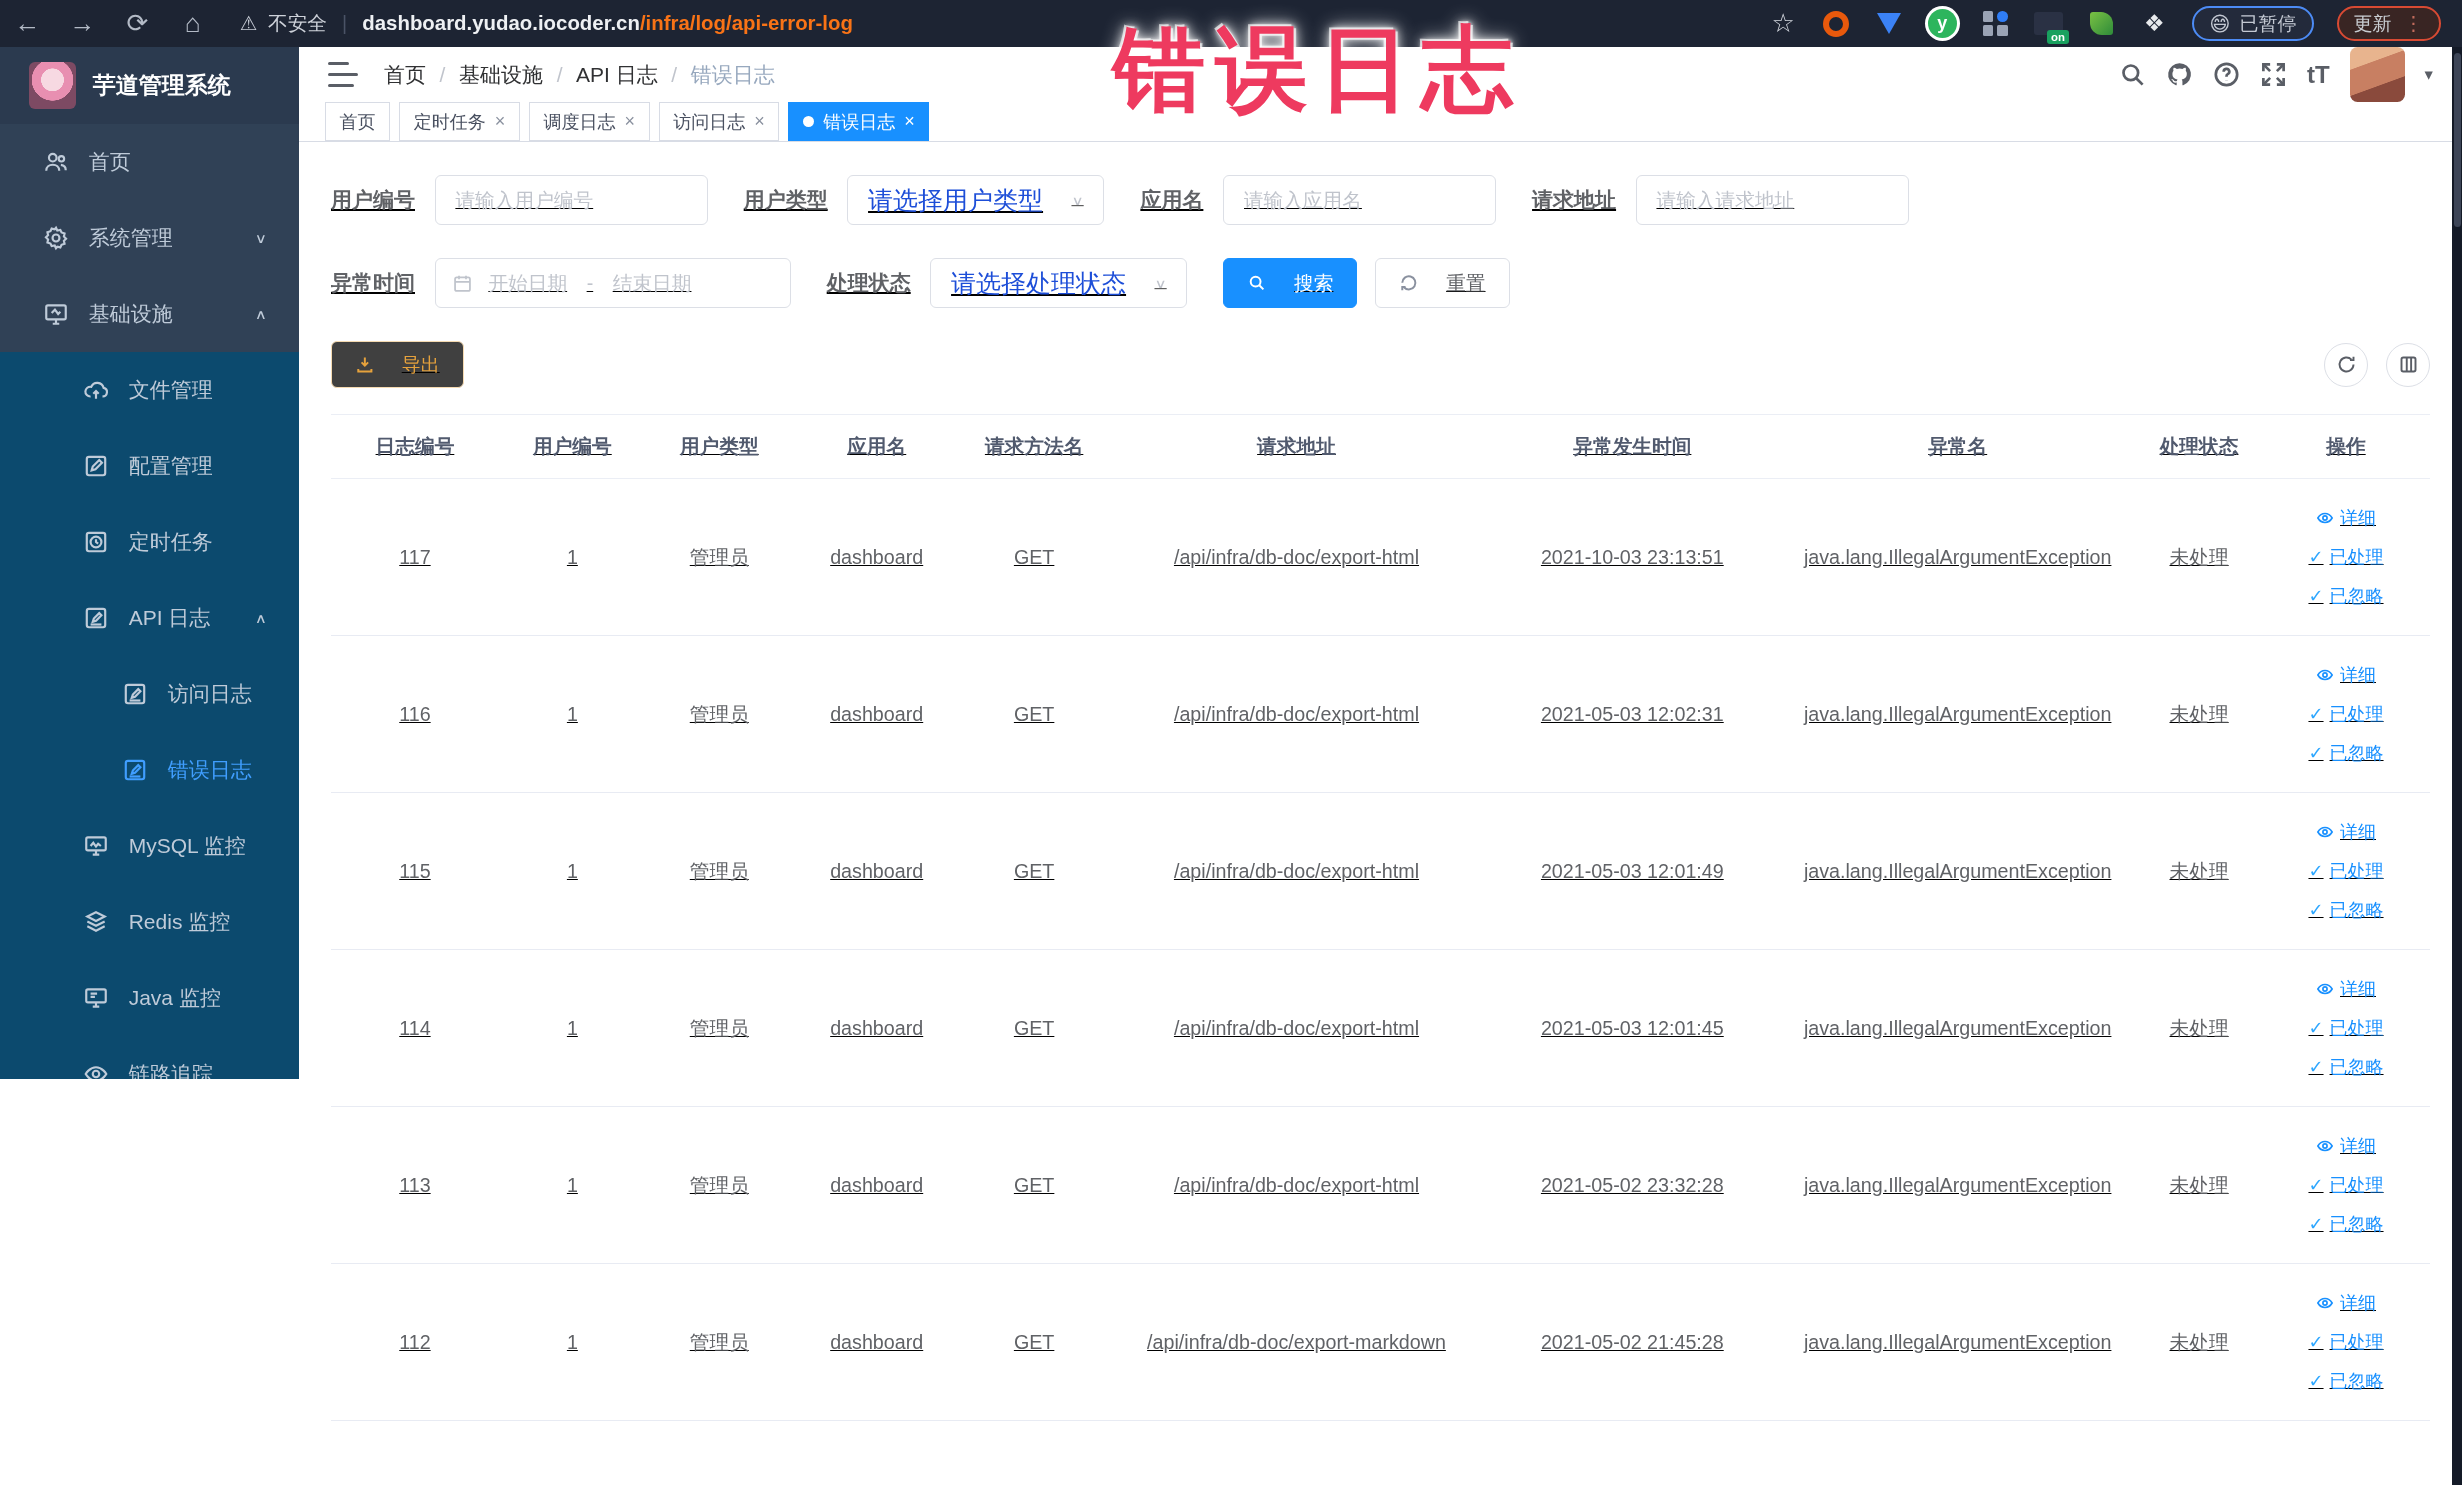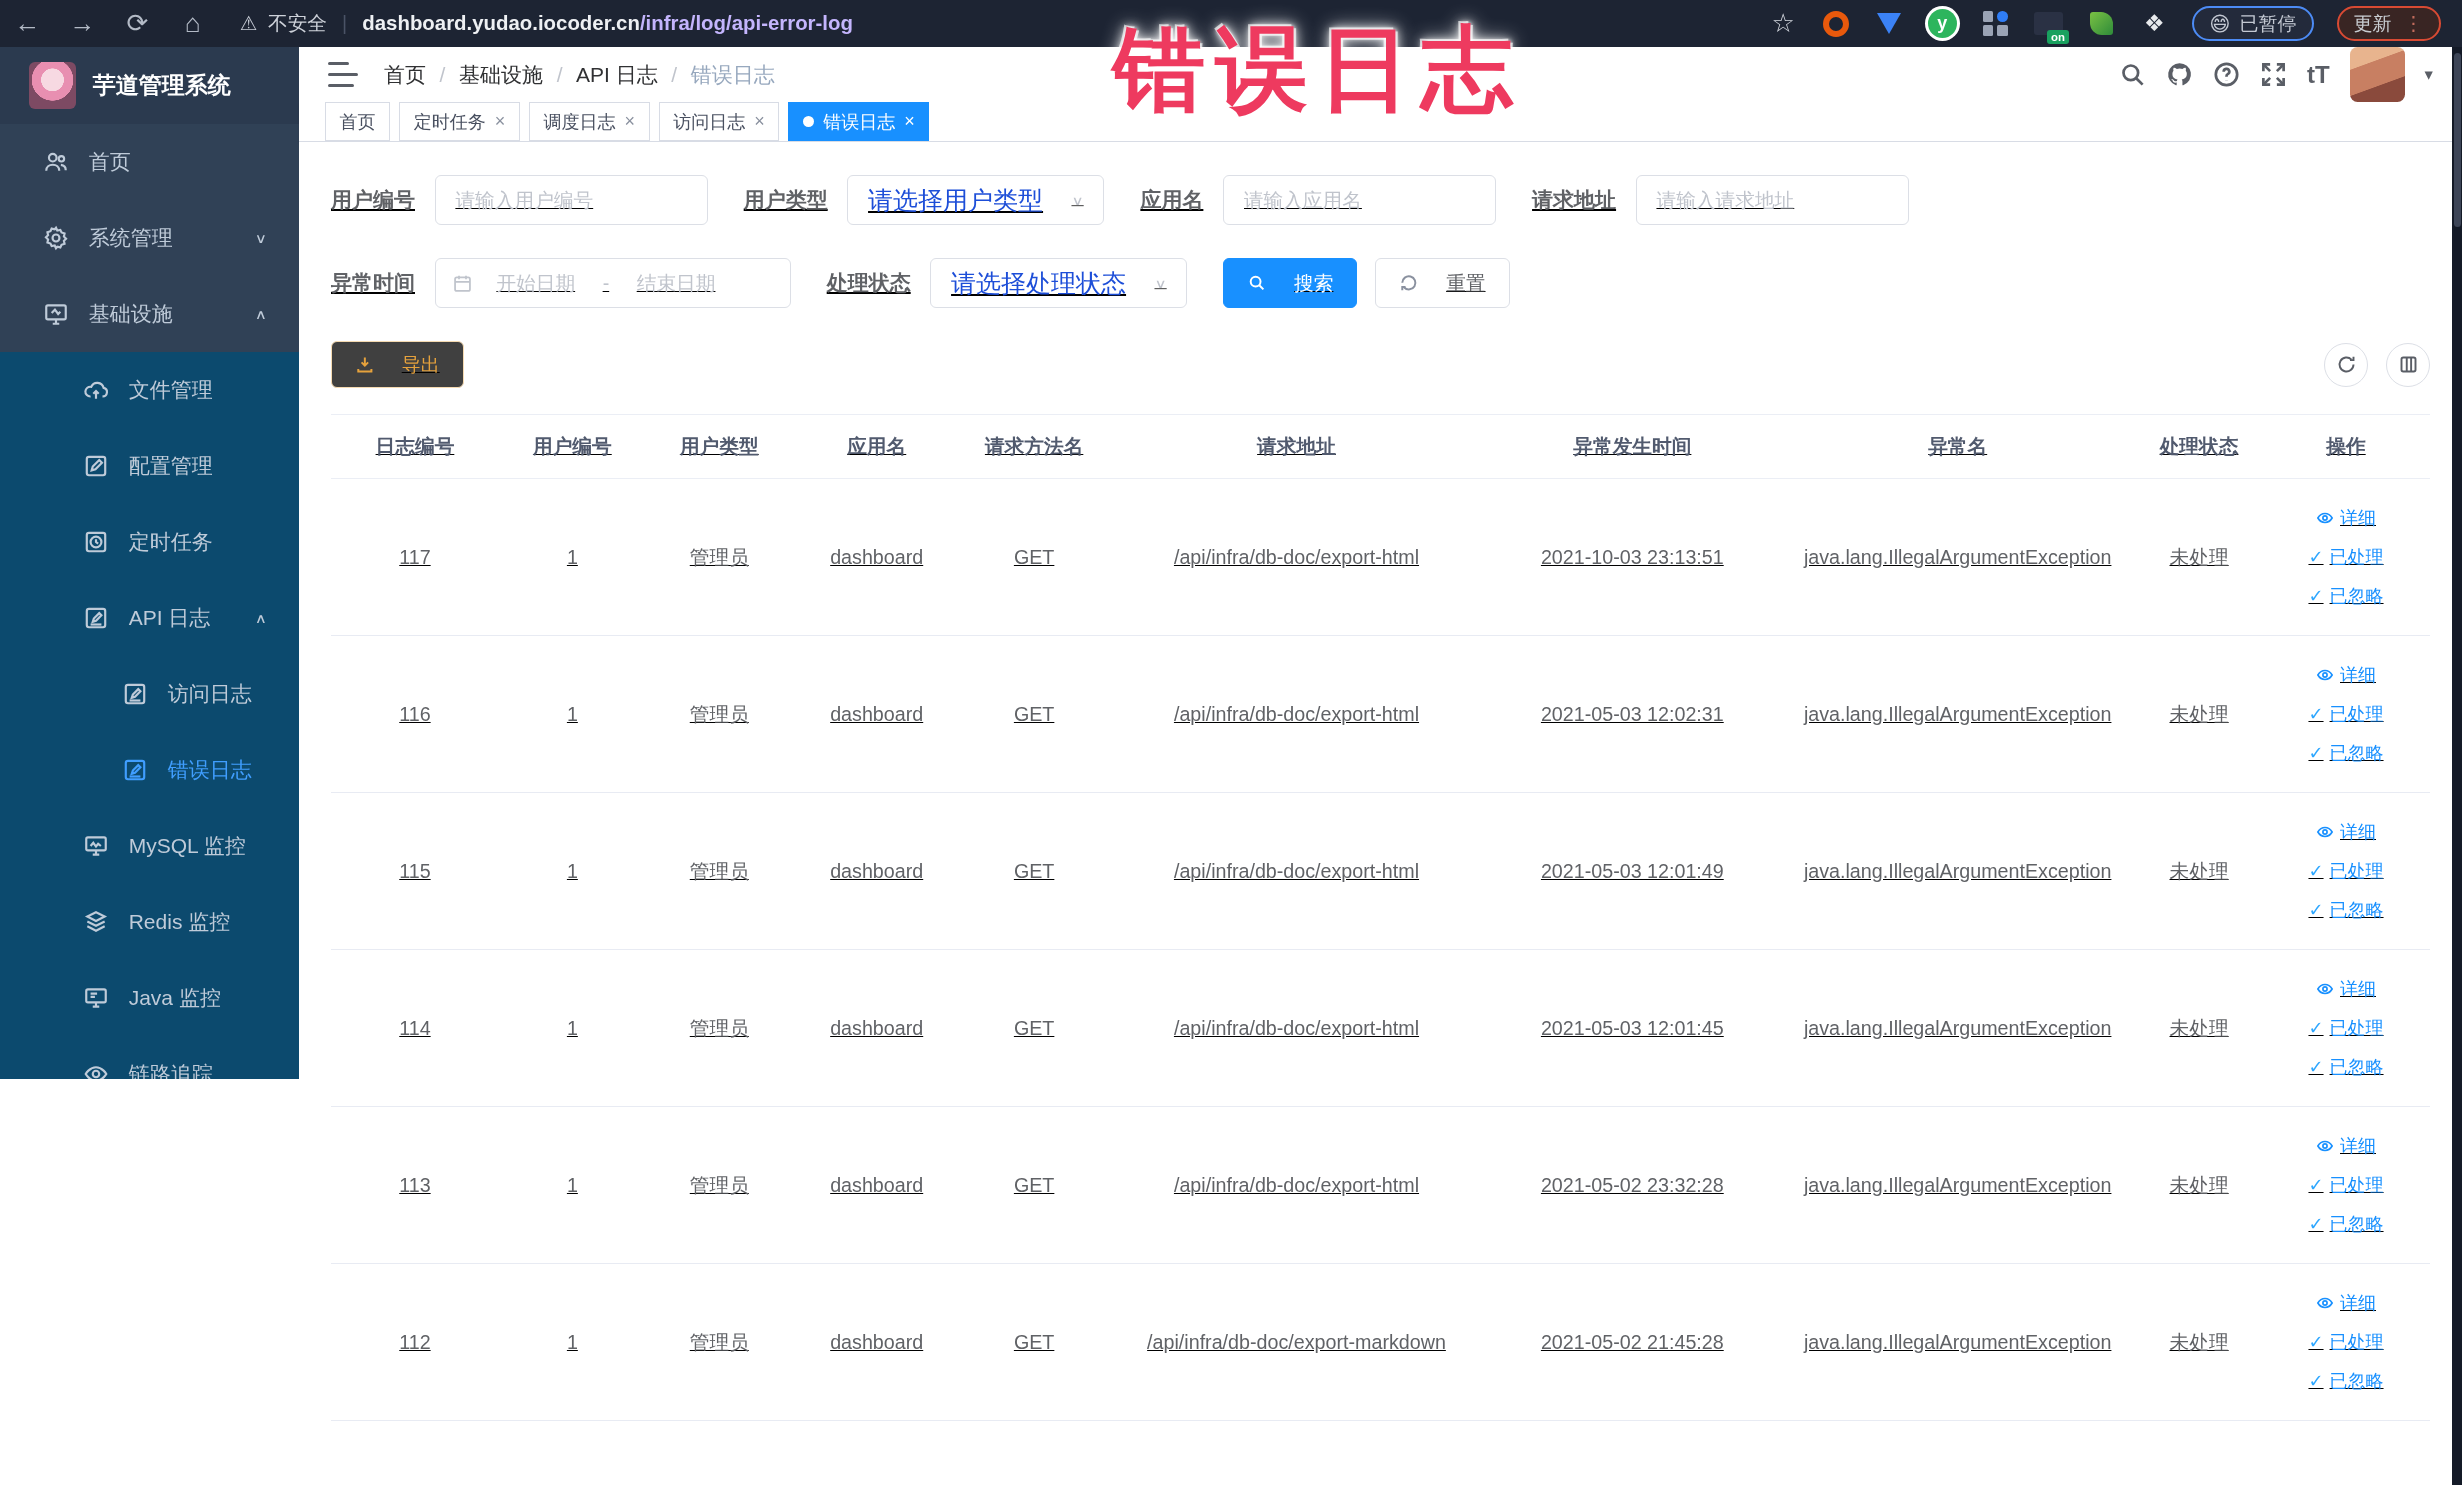--- a/index.html
+++ b/index.html
@@ -5,21 +5,21 @@
   * { box-sizing: border-box; margin: 0; padding: 0; }
   html,body { width:2462px; height:1486px; overflow:hidden; font-family:"Liberation Sans","DejaVu Sans",sans-serif; background:#fff; }
 
   
   .browser-bar { position:absolute; top:0; left:0; width:2462px; height:47px; background:#1d2433; display:flex; align-items:center; z-index:5; }
   .nav-glyph { color:#b3bac6; font-size:26px; width:55px; text-align:center; cursor:pointer; }
   .addr { display:flex; align-items:center; margin-left:19.7px; color:#cdd1d9; font-size:19.7px; gap:10.6px; }
   .addr .warn { font-size:19.7px; color:#c7ccd6; }
   .addr .sep { color:#4a5366; margin:0 4.5px; }
   .addr .domain { color:#eef0f3; font-weight:700; font-size:20.4px; }
-  .addr .path { color:#c4b5fd; font-weight:700; font-size:20.4px; }
+  .addr .path { color:#f97316; font-weight:700; font-size:20.4px; }
   .browser-right { margin-left:auto; display:flex; align-items:center; gap:23px; padding-right:21px; }
   .ext { width:30px; height:30px; display:flex; align-items:center; justify-content:center; font-size:23px; }
   .ext-star { color:#d5d9e0; font-size:26px; }
   .ext-orange { width:26px; height:26px; border-radius:50%; border:6px solid #e8590c; }
   .ext-blue { width:0; height:0; border-left:12px solid transparent; border-right:12px solid transparent; border-top:21px solid #3b82f6; }
   .ext-green { width:29px; height:29px; border-radius:50%; background:#2db55d; color:#fff; font-weight:700; font-size:18px; display:flex; align-items:center; justify-content:center; box-shadow:0 0 0 3px #fff; }
   .ext-grid { display:grid; grid-template-columns:10.6px 10.6px; grid-gap:3.8px; }
   .ext-grid i { width:10.6px; height:10.6px; background:#9aa3b5; border-radius:1.5px; }
   .ext-grid i.b { background:#2f7df6; border-radius:50%; }
   .ext-on { position:relative; width:29px; height:23px; background:#2a3144; border-radius:3px; }
@@ -80,21 +80,21 @@
   
   .content { flex:1; padding:33px 32px 0 32px; position:relative; background:#fff;text-decoration:underline; }
   .filter-row { display:flex; align-items:center; margin-bottom:33px; }
   .f-item { display:flex; align-items:center; margin-right:36px; }
   .f-label { font-size:21px; font-weight:700; color:#606266; margin-right:19.7px; white-space:nowrap; }
   .f-input { height:50px; width:273px; border:0.8px solid #dcdfe6; border-radius:6px; padding:0 19.7px; font-size:19.7px; color:#606266; outline:none; background:#fff; font-family:inherit; }
   .f-input::placeholder { color:#c0c4cc; }
   .f-select { height:50px; width:257px; border:0.8px solid #dcdfe6; border-radius:6px; padding:0 19.7px; display:flex; align-items:center; justify-content:space-between; cursor:pointer; background:#fff; }
   .f-select .ph { font-size:25px; color:#1d4ed8; }
   .f-select .sel-caret { color:#c0c4cc; font-size:16.7px; transform:scaleY(.75); }
-  .f-daterange { height:50px; width:356px; border:0.8px solid #dcdfe6; border-radius:6px; padding:0 16.7px; display:flex; align-items:center; gap:23px; background:#fff; cursor:pointer; }
+  .f-daterange { height:50px; width:356px; border:0.8px solid #dcdfe6; border-radius:6px; padding:0 16.7px; display:flex; align-items:center; gap:15px; background:#fff; cursor:pointer; }
   .f-daterange svg { width:21px; height:21px; stroke:#c0c4cc; fill:none; stroke-width:2; flex-shrink:0; }
   .f-daterange .ph { font-size:19.7px; color:#c0c4cc; }
   .f-daterange .dash { color:#c0c4cc; font-size:19.7px; margin:0 4.5px; }
   .btn { height:50px; border-radius:6px; font-size:19.7px; display:inline-flex; align-items:center; gap:27px; padding:0 23px; cursor:pointer; border:0.8px solid transparent; font-family:inherit; }
   .btn svg { width:19.7px; height:19.7px; fill:none; stroke-width:2.4; }
   .btn-primary { background:#1890ff; color:#fff; border-color:#1890ff; }
   .btn-primary svg { stroke:#fff; }
   .btn-default { background:#fff; color:#606266; border-color:#dcdfe6; }
   .btn-default svg { stroke:#8a919f; }
   .btn-warning-plain { background:#404040; color:#e6a23c; border-color:#f5dab1; height:47px; font-size:19px;justify-content:space-between; }

